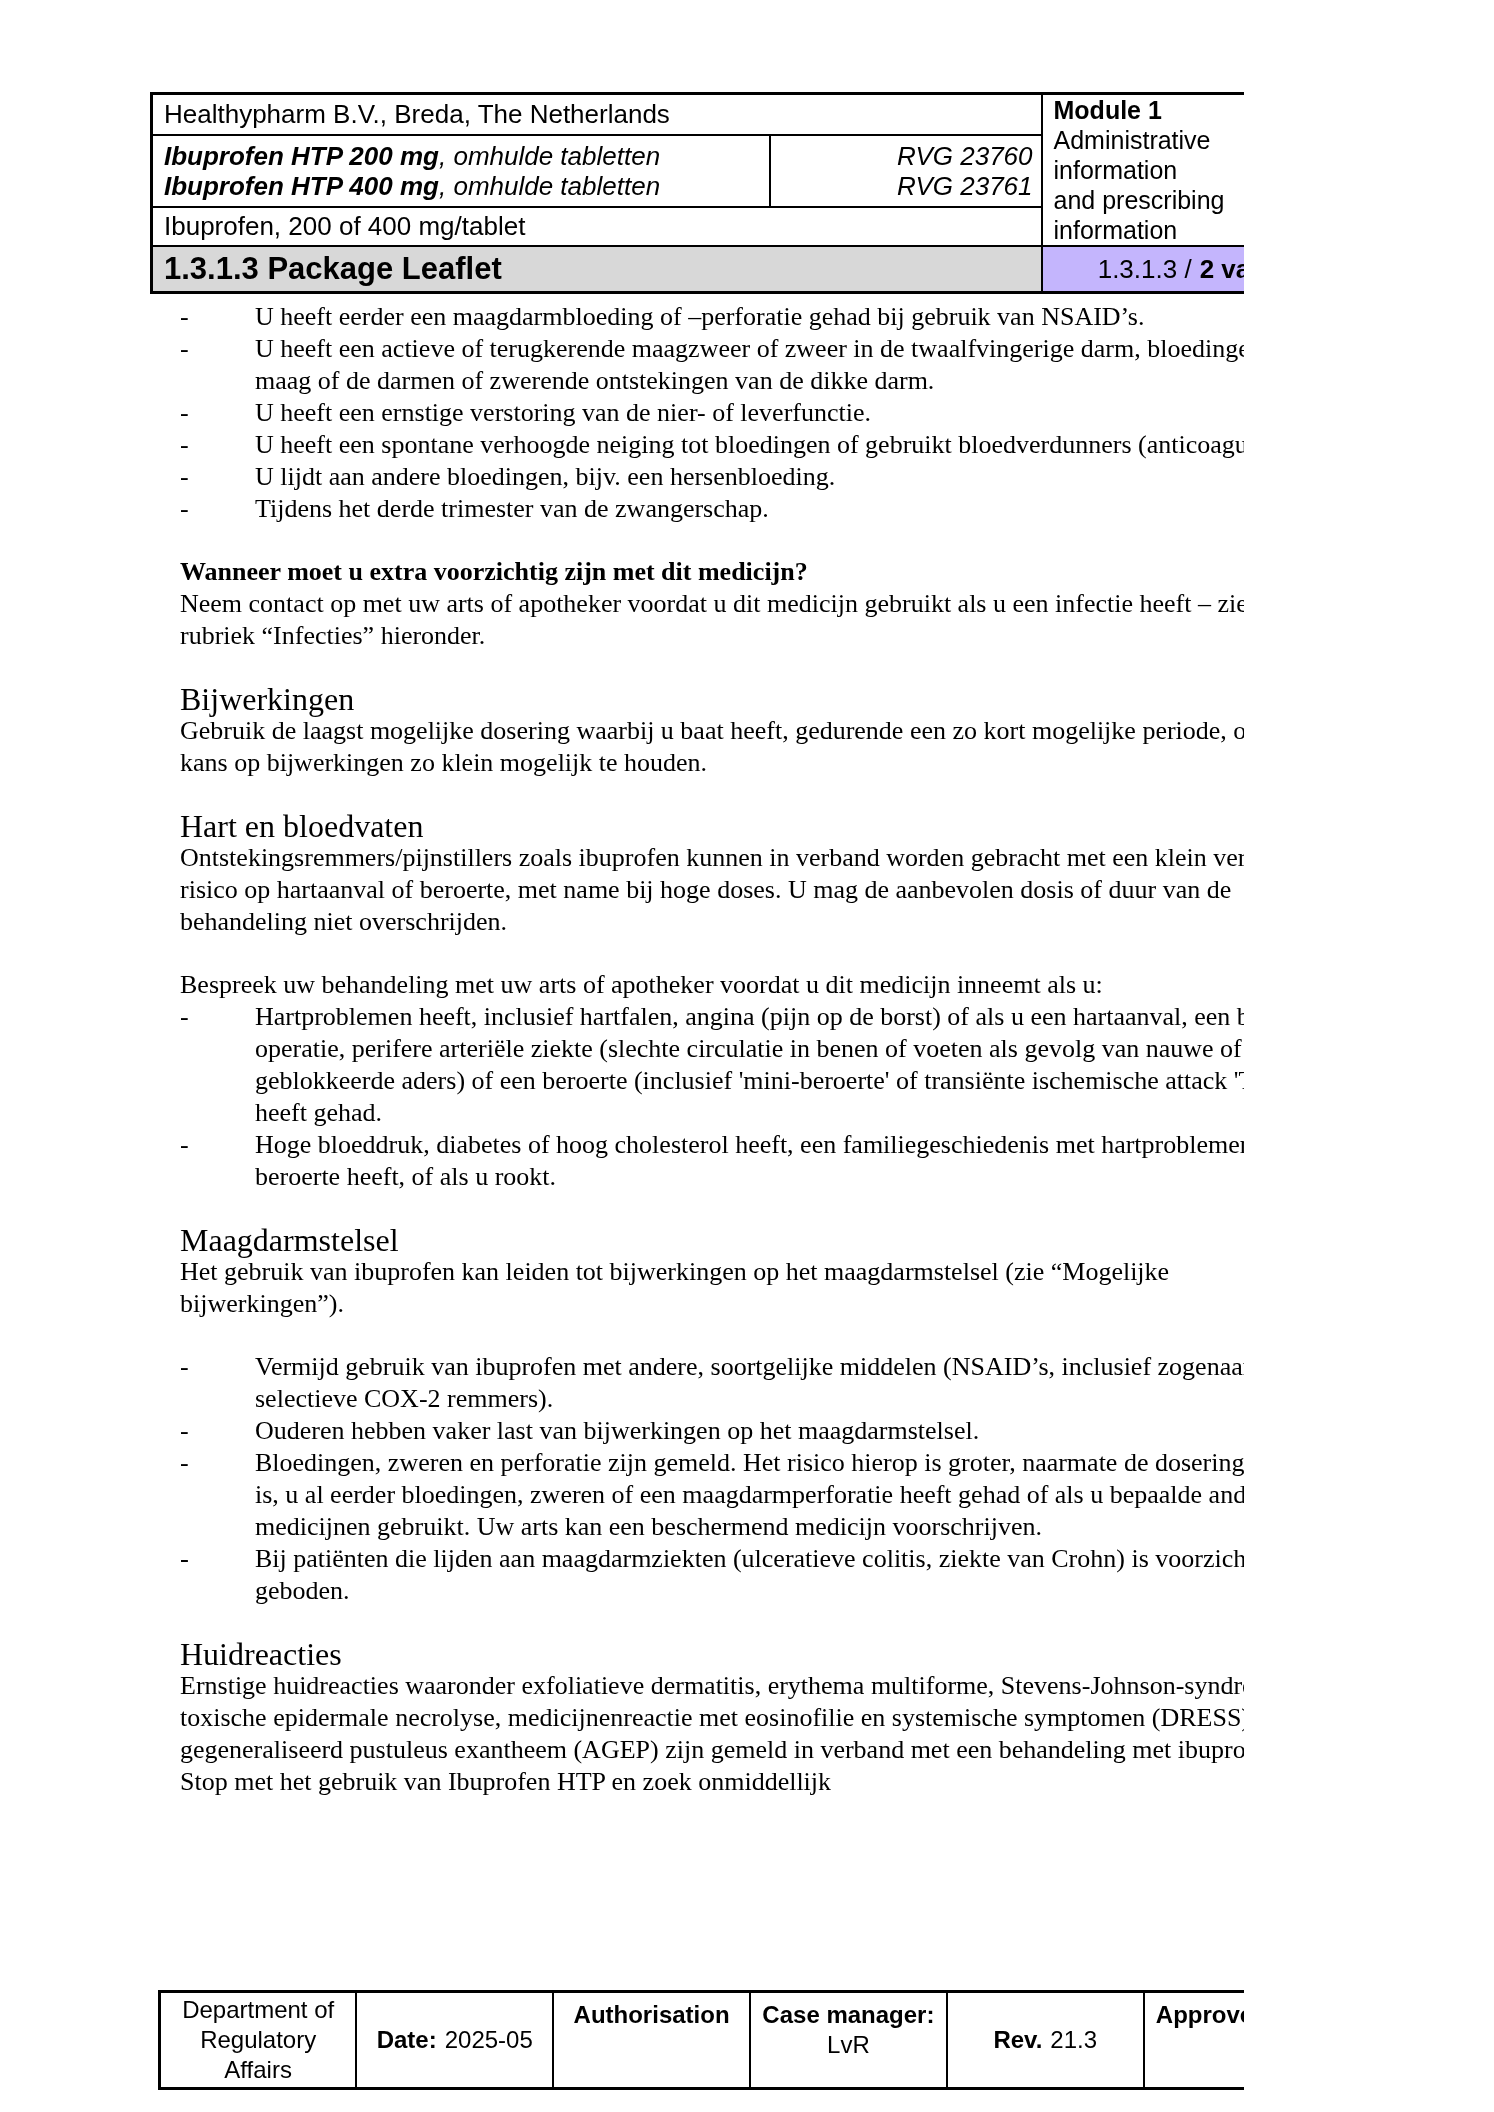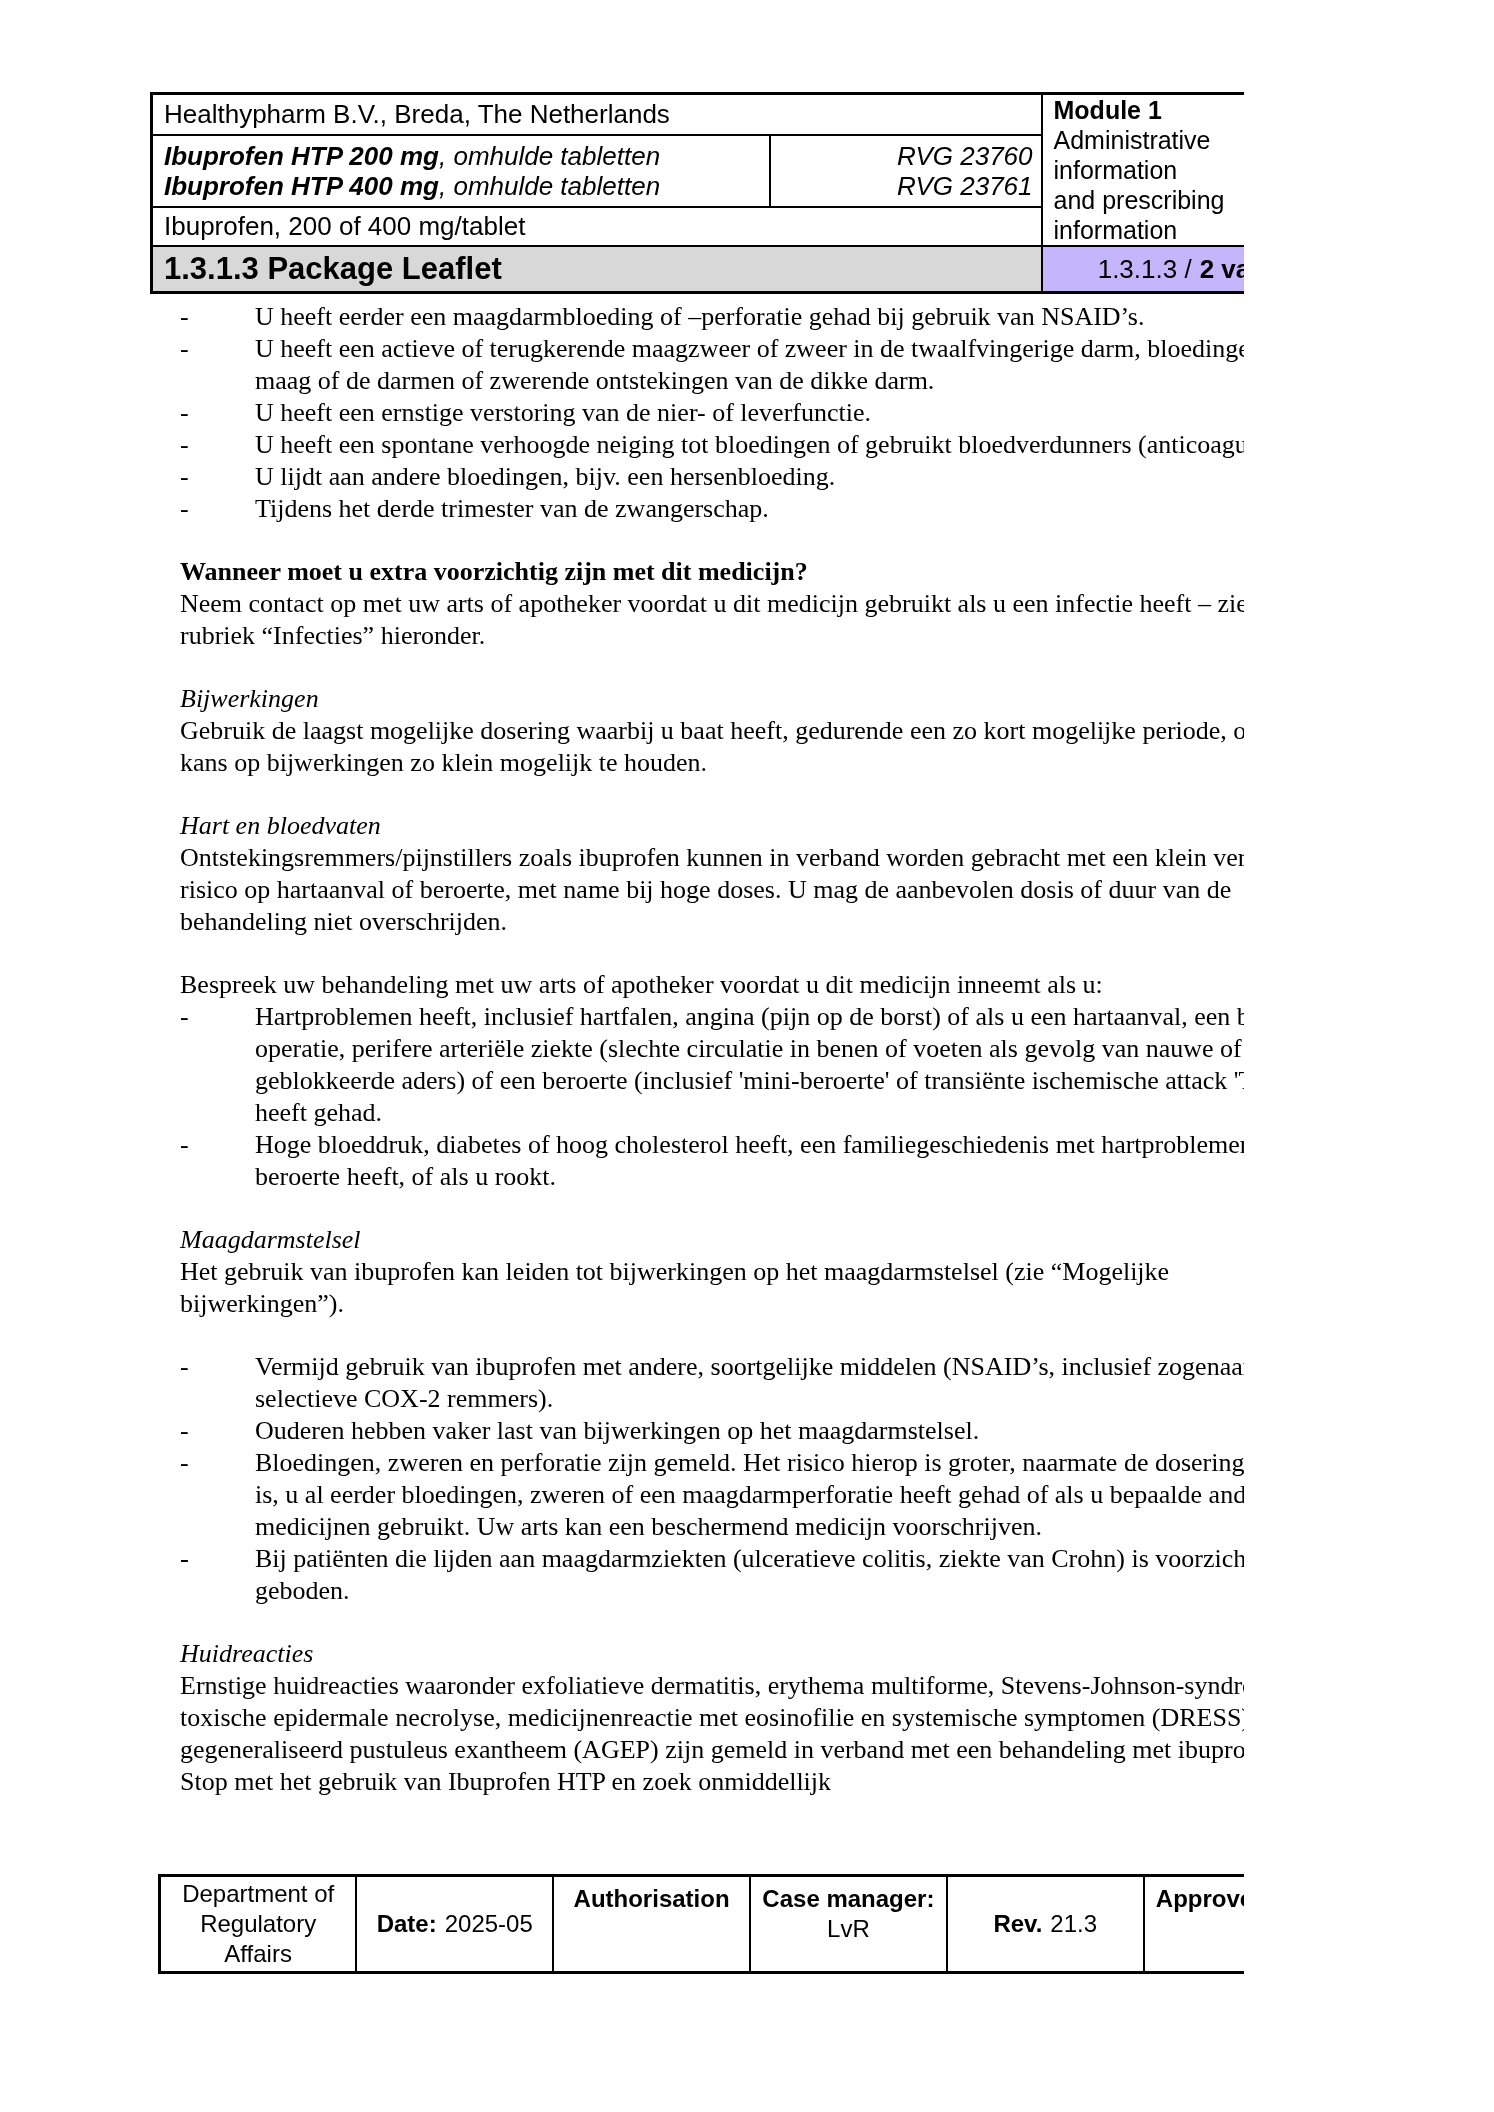--- a/index.html
+++ b/index.html
@@ -53,31 +53,31 @@
     position: absolute;
     left: 180px;
     top: 301px;
     width: 1142px;
     font-family: "Liberation Serif", serif;
     font-size: 26px;
     line-height: 32px;
   }
   .content p, .content h2, .content h3, .content ul, .content li { margin: 0; padding: 0; }
   .content h2 { font-size: 26px; font-weight: bold; }
-  .content h3 { font-size: 26px; font-weight: normal; font-style: italic; }
+  .content h3 { font-size: 32px; font-weight: normal; }
   .blist { list-style: none; }
   .blist li { position: relative; padding-left: 75px; }
   .dash { position: absolute; left: 0; top: 0; }
   .gap { margin-top: 31px !important; }
 
   
   .footer-table {
     position: absolute;
     left: 158px;
-    top: 1874px;
+    top: 1990px;
     width: 1184px;
     height: 97px;
     font-family: "Liberation Sans", sans-serif;
     font-size: 24px;
     line-height: 30px;
     border: 3px solid #000;
   }
   .footer-table td {
     border: 2px solid #000;
     text-align: center;

